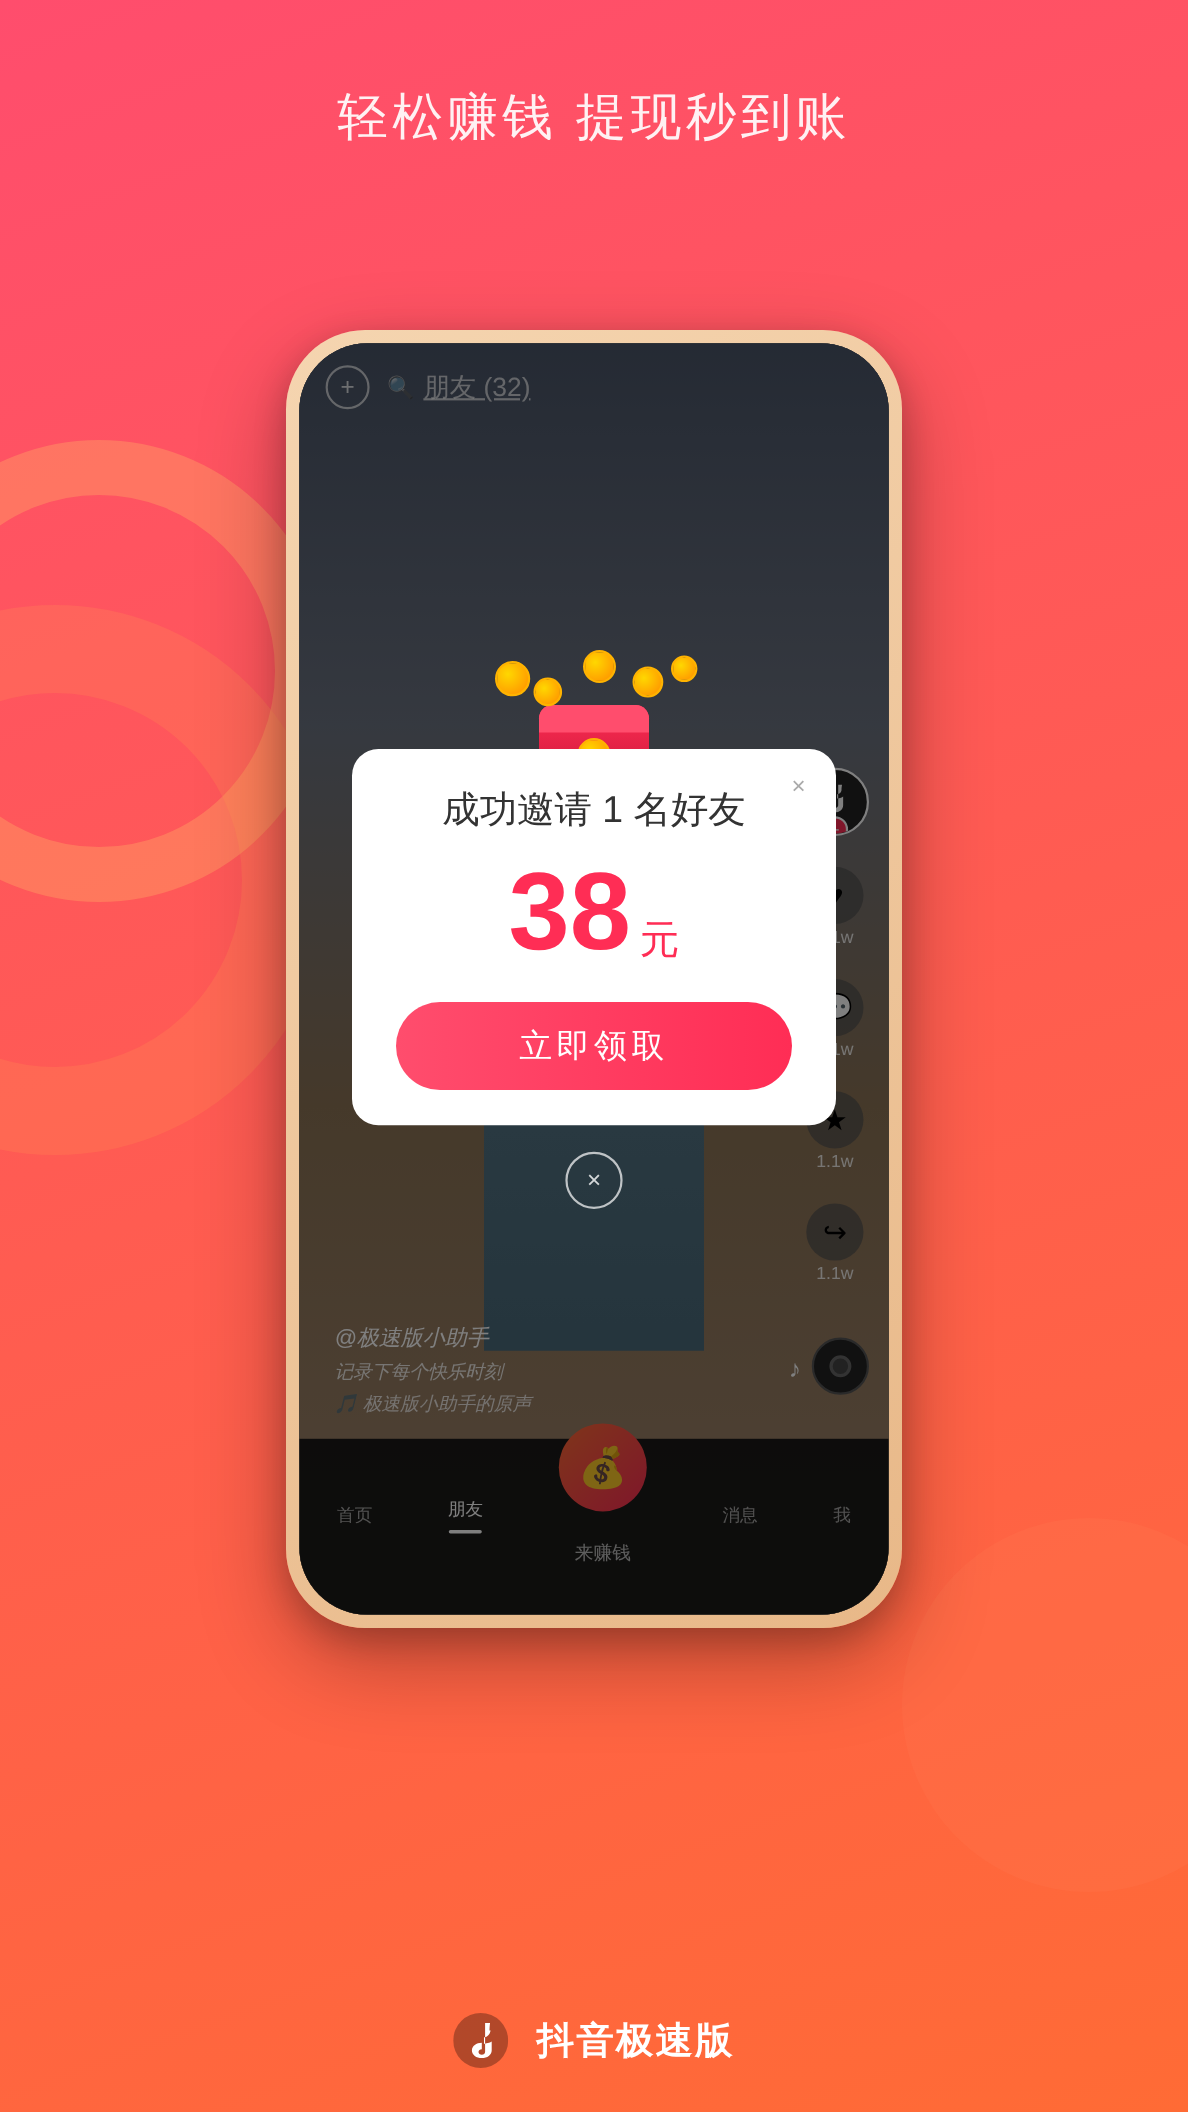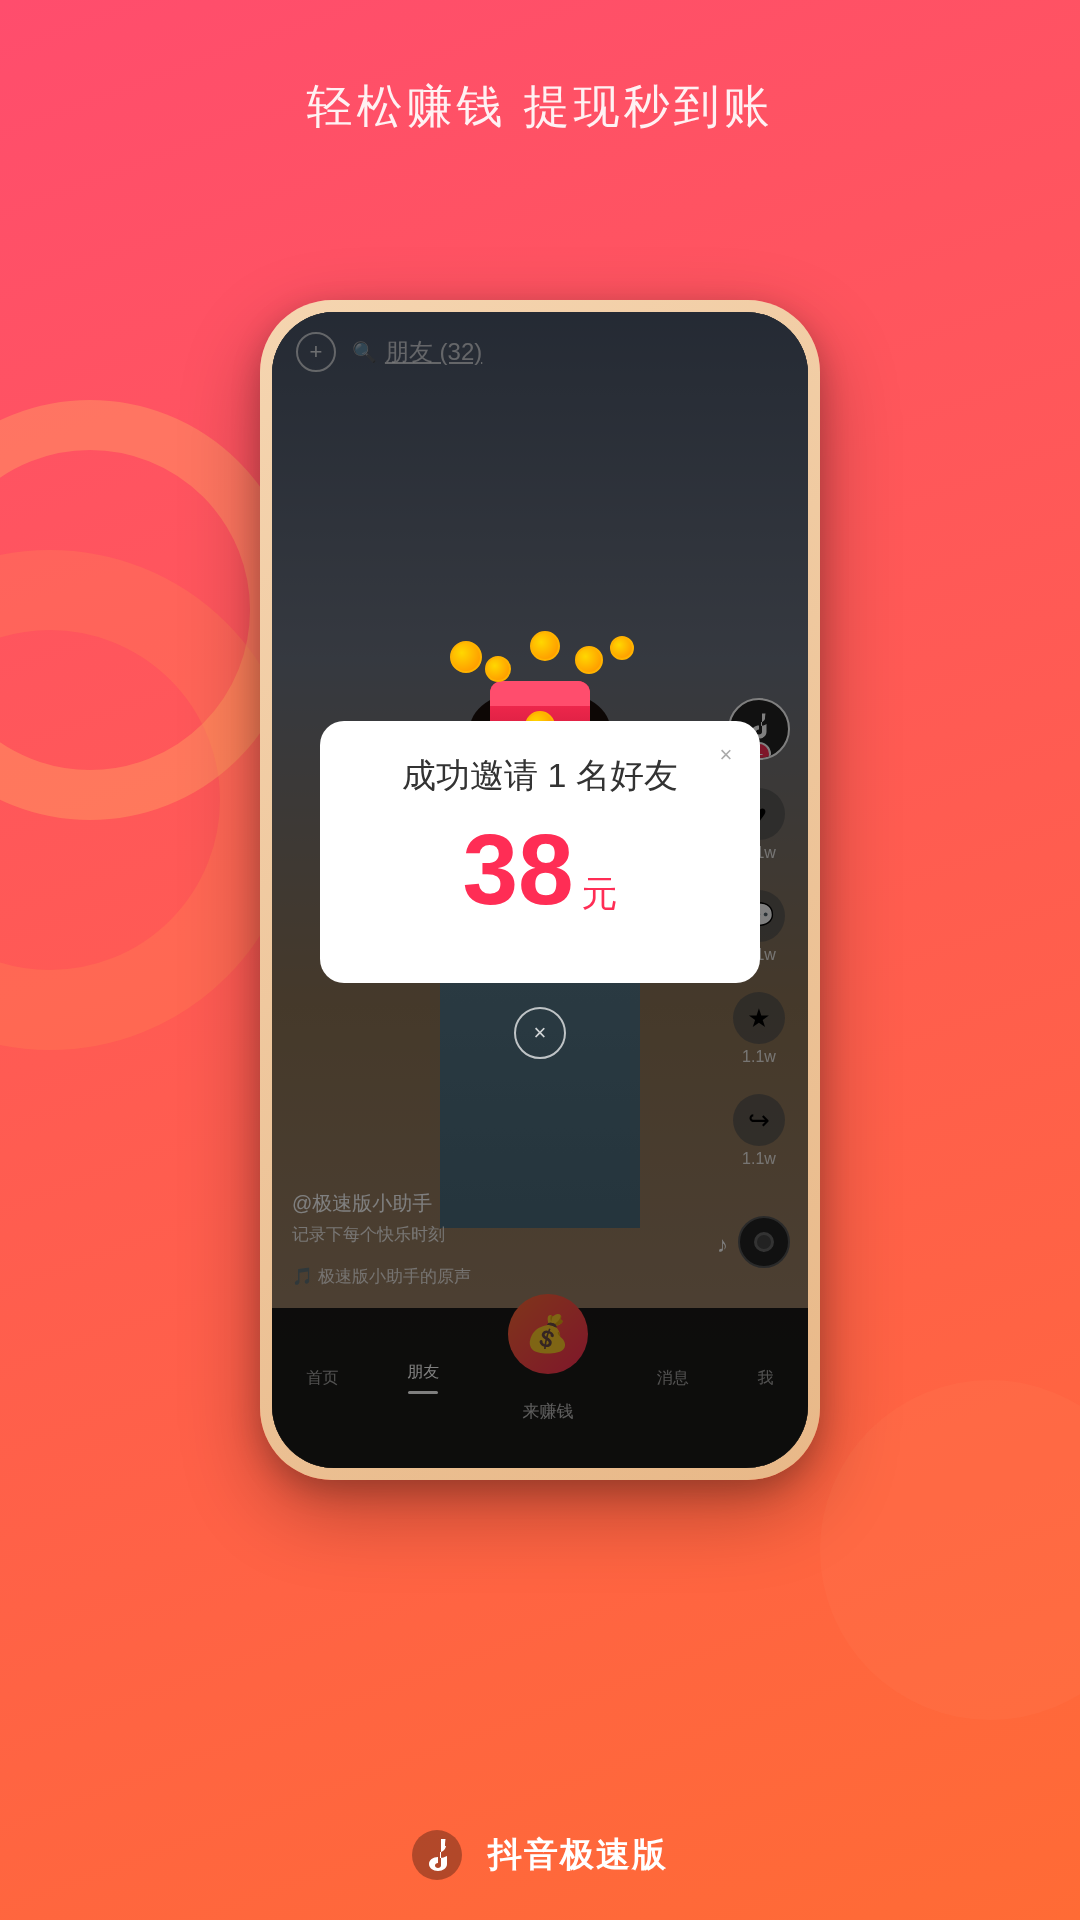--- a/index.html
+++ b/index.html
@@ -266,35 +266,36 @@
 
     .icon-count {
       color: rgba(255,255,255,0.85);
       font-size: 16px;
     }
 
     
     .bottom-text-overlay {
       position: absolute;
       bottom: 180px;
-      left: 20px;
+      left: 32px;
       z-index: 10;
+      font-style: italic;
     }
 
     .username-text {
       color: white;
       font-size: 20px;
       font-weight: 500;
       margin-bottom: 6px;
     }
 
     .desc-text {
       color: rgba(255,255,255,0.85);
       font-size: 17px;
-      margin-bottom: 19px;
+      margin-bottom: 6px;
     }
 
     .sound-text {
       color: rgba(255,255,255,0.8);
       font-size: 17px;
       display: flex;
       align-items: center;
       gap: 6px;
     }
 
@@ -686,20 +687,21 @@
                 <span>×</span>
               </div>
 
               <div class="modal-title">成功邀请 1 名好友</div>
 
               <div class="modal-amount">
                 <span class="amount-number">38</span>
                 <span class="amount-unit">元</span>
               </div>
 
+              <button class="claim-button">立即领取</button>
             </div>
 
             <div class="modal-dismiss">
               <span>×</span>
             </div>
           </div>
         </div>
 
       </div>
     </div>

